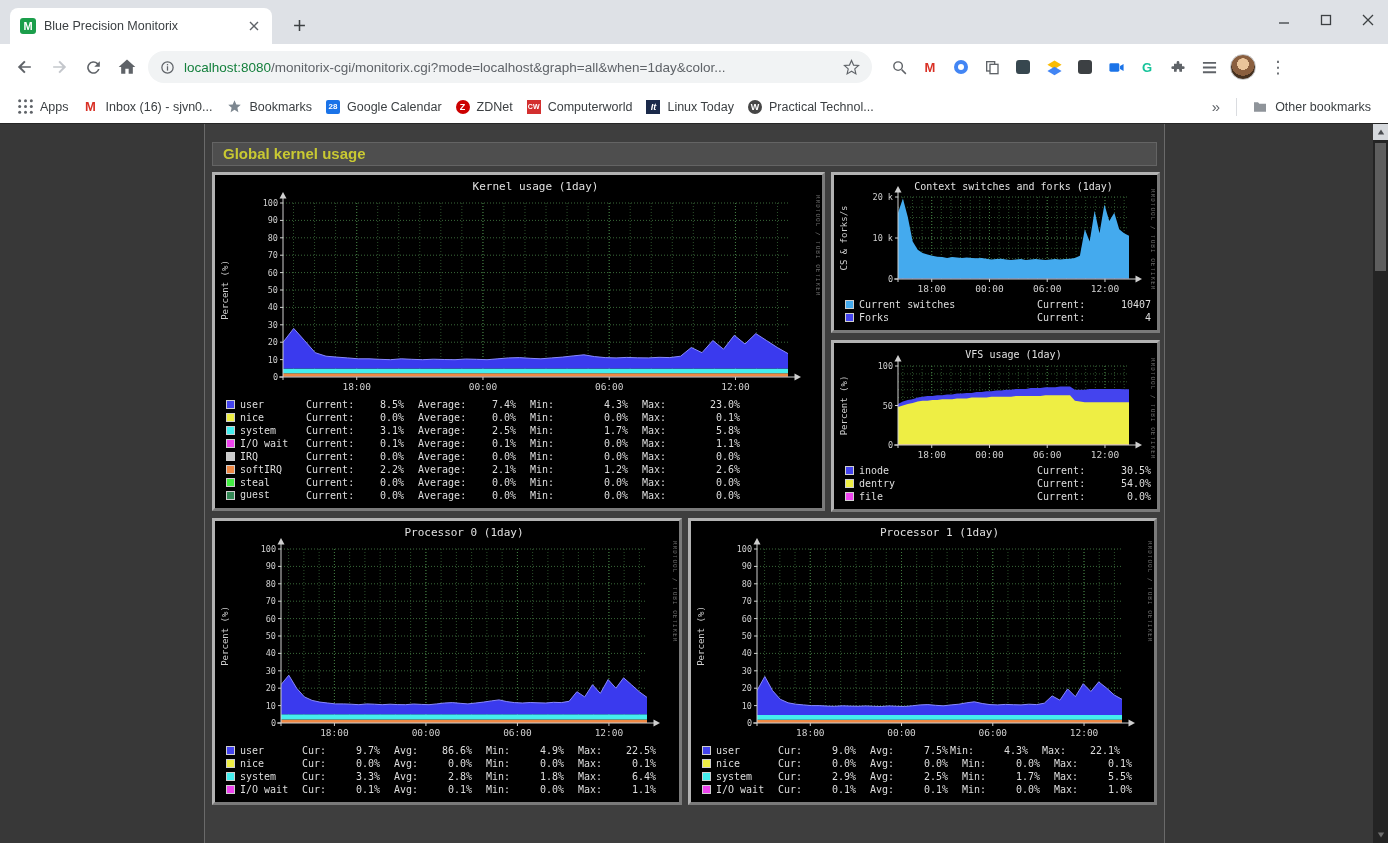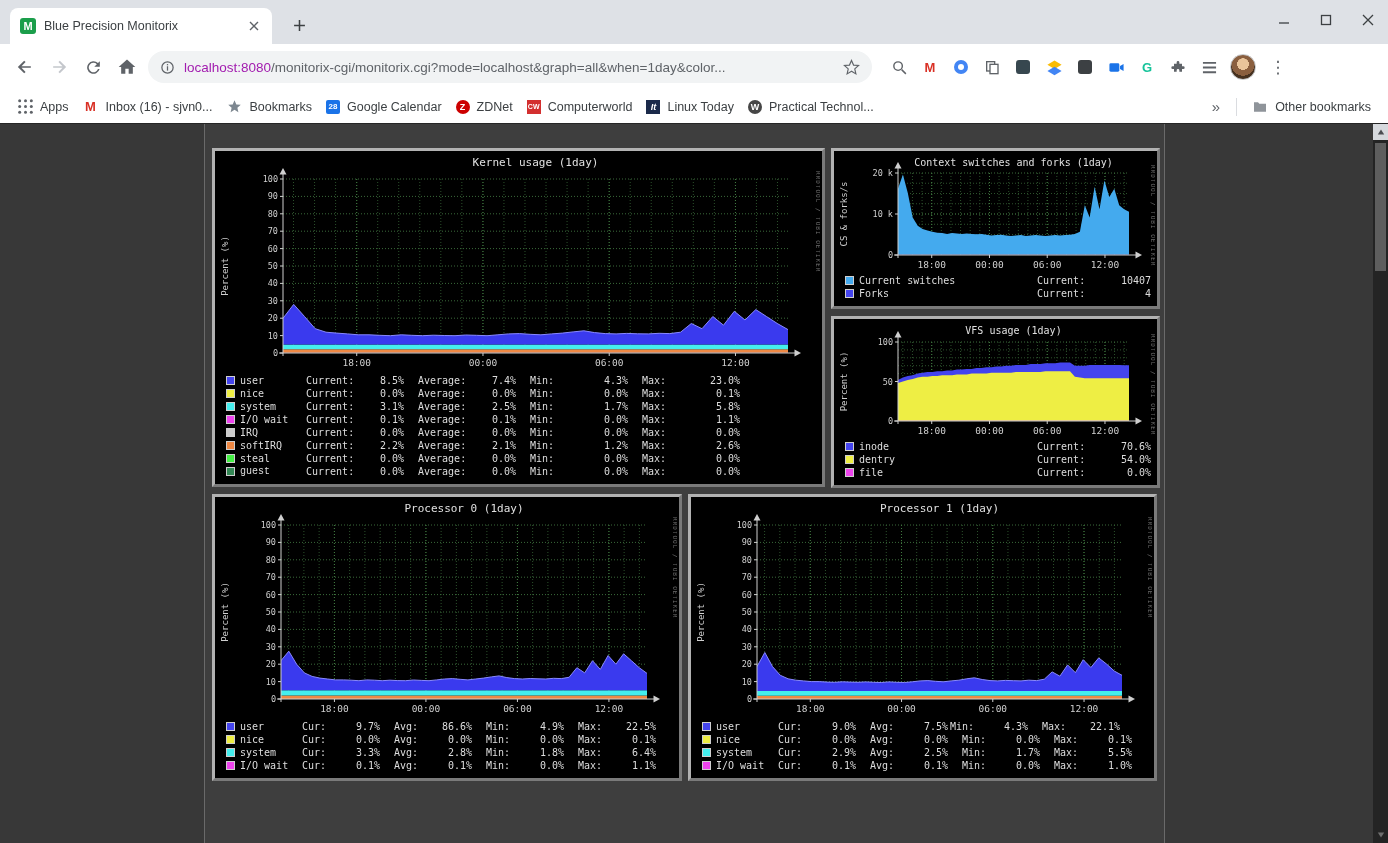--- a/index.html
+++ b/index.html
@@ -27,21 +27,21 @@
   .win-controls { position:absolute; right:12px; top:12px; display:flex; gap:26px; align-items:center; }
   .win-btn { width:16px; height:16px; display:flex; align-items:center; justify-content:center; }
 
   .navbar { height:46px; background:#ffffff; display:flex; align-items:center; padding:0 8px; }
   .nav-btn { width:30px; height:30px; flex:none; display:flex; align-items:center; justify-content:center; border-radius:50%; margin:0 2px; }
   .urlbar {
     width:724px; height:32px; flex:none; background:#f1f3f4; border-radius:16px;
     display:flex; align-items:center; padding:0 12px; margin:0 4px;
   }
   .url-text { flex:1; margin-left:9px; font-size:13.5px; white-space:nowrap; overflow:hidden; }
-  .url-host { color:#a21caf; }
+  .url-host { color:#15803d; }
   .url-rest { color:#5f6368; }
   .ext-row { display:flex; align-items:center; gap:9px; margin-left:12px; }
   .ext { width:22px; height:22px; display:flex; align-items:center; justify-content:center; font-size:13px; font-weight:bold; }
   .avatar { width:26px; height:26px; border-radius:50%; margin-left:10px; flex:none;
     background:radial-gradient(circle at 50% 38%, #e9c49a 0 30%, #8a5f3f 31% 60%, #46311f 61%); border:1px solid #c6c9cc; }
   .menu-dots { margin-left:10px; font-size:17px; color:#5f6368; width:24px; text-align:center; }
 
   .bookmarksbar { height:33px; background:#ffffff; display:flex; align-items:center; padding:0 10px; }
   .bm { display:flex; align-items:center; gap:7px; padding:3px 7px; border-radius:4px; font-size:12.5px; color:#3c4043; white-space:nowrap; flex:none; }
   .fav { width:16px; height:16px; flex:none; display:flex; align-items:center; justify-content:center; }
@@ -276,20 +276,23 @@
         <svg width="16" height="16" viewBox="0 0 24 24">
             <path d="M3 5h6l2 2h10v12H3z" fill="#8f949a"></path>
           </svg>
       </span>
       <span>Other bookmarks</span>
     </span>
   </div>
 
   <div class="content">
     <div class="main-col">
+      <div class="section-header">
+        <span>Global kernel usage</span>
+      </div>
       <div class="charts-row">
         <div class="panel panel-big">
           <div class="chart" id="chart-kernel">
               <svg width="603" height="218" viewBox="0 0 603 218">
                 <line x1="76.52083333333333" y1="26" x2="76.52083333333333" y2="200" stroke="#2c512c" stroke-dasharray="1,2"></line>
                 <line x1="97.5625" y1="26" x2="97.5625" y2="200" stroke="#2c512c" stroke-dasharray="1,2"></line>
                 <line x1="118.60416666666667" y1="26" x2="118.60416666666667" y2="200" stroke="#2c512c" stroke-dasharray="1,2"></line>
                 <line x1="139.64583333333334" y1="26" x2="139.64583333333334" y2="200" stroke="#2c512c" stroke-dasharray="1,2"></line>
                 <line x1="160.6875" y1="26" x2="160.6875" y2="200" stroke="#2c512c" stroke-dasharray="1,2"></line>
                 <line x1="181.72916666666666" y1="26" x2="181.72916666666666" y2="200" stroke="#2c512c" stroke-dasharray="1,2"></line>
@@ -630,21 +633,21 @@
                   <text x="177.5" y="13" font-size="10" fill="#e0e0e0" text-anchor="middle" font-family="&quot;DejaVu Sans Mono&quot;, monospace">VFS usage  (1day)</text>
                   <text x="0" y="0" font-size="9" fill="#cfcfcf" text-anchor="middle" font-family="&quot;DejaVu Sans Mono&quot;, monospace" transform="translate(11,60.5) rotate(-90)">Percent (%)</text>
                   <text x="0" y="0" font-size="6" fill="#707070" text-anchor="start" font-family="&quot;DejaVu Sans Mono&quot;, monospace" transform="translate(315,13) rotate(90)" letter-spacing="1">RRDTOOL / TOBI OETIKER</text>
                 </svg>
               </div>
             <div class="legend" id="legend-vfs">
                 <div class="leg-row">
                   <span class="swatch" style="background: rgb(68, 68, 238);"></span>
                   <span class="leg-label" style="width: 170px; flex: 1 1 0%;">inode</span>
                   <span class="leg-k" style="width: 60px;">Current:</span>
-                  <span class="leg-v" style="width: 54px;">70.6%</span>
+                  <span class="leg-v" style="width: 54px;">30.5%</span>
                 </div>
                 <div class="leg-row">
                   <span class="swatch" style="background: rgb(238, 238, 68);"></span>
                   <span class="leg-label" style="width: 170px; flex: 1 1 0%;">dentry</span>
                   <span class="leg-k" style="width: 60px;">Current:</span>
                   <span class="leg-v" style="width: 54px;">54.0%</span>
                 </div>
                 <div class="leg-row">
                   <span class="swatch" style="background: rgb(238, 68, 238);"></span>
                   <span class="leg-label" style="width: 170px; flex: 1 1 0%;">file</span>

